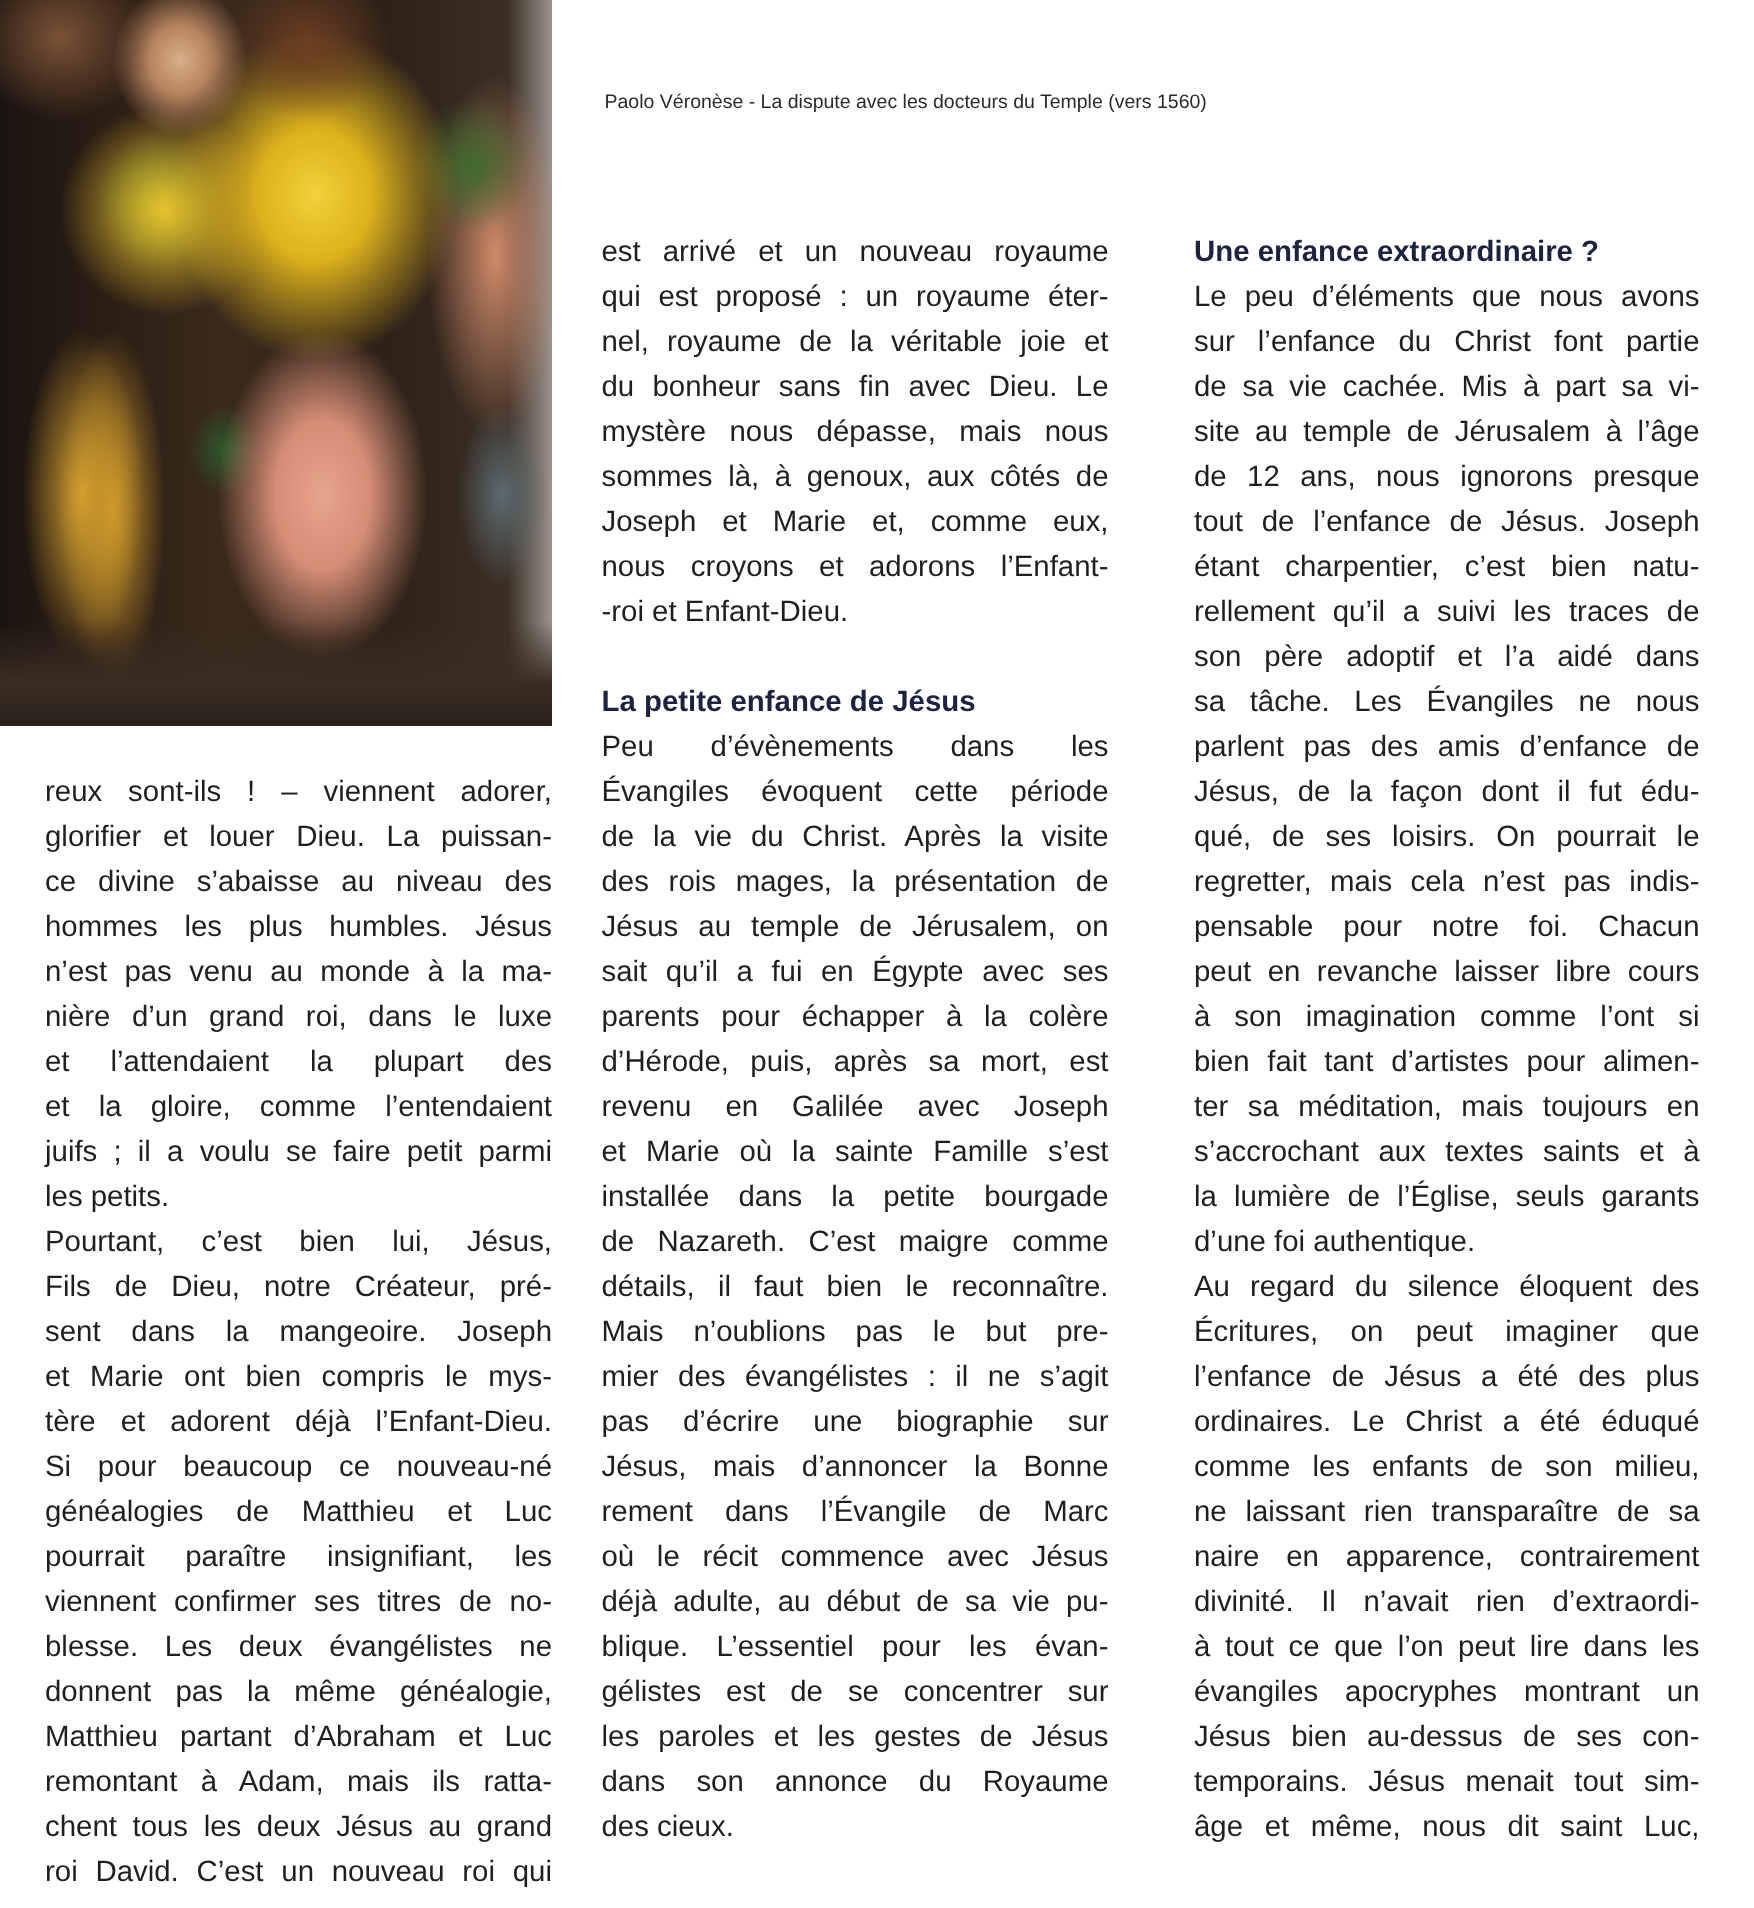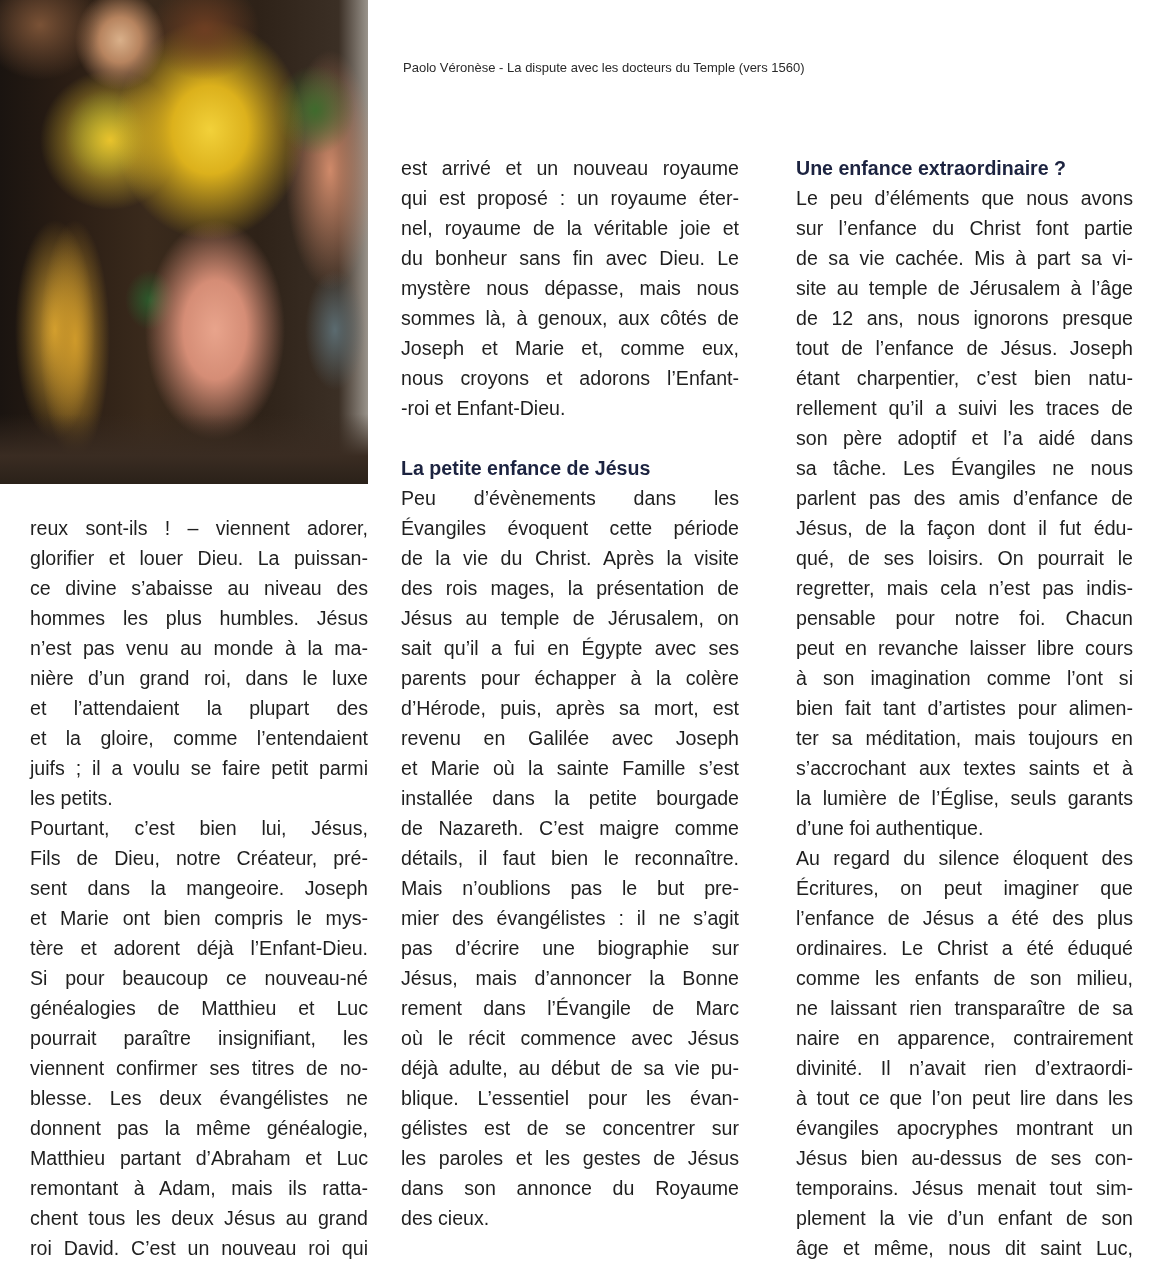--- a/index.html
+++ b/index.html
@@ -168,16 +168,15 @@
     <span class="line">l’enfance de Jésus a été des plus</span>
     <span class="line">ordinaires. Le Christ a été éduqué</span>
     <span class="line">comme les enfants de son milieu,</span>
     <span class="line">ne laissant rien transparaître de sa</span>
     <span class="line">naire en apparence, contrairement</span>
     <span class="line">divinité. Il n’avait rien d’extraordi-</span>
     <span class="line">à tout ce que l’on peut lire dans les</span>
     <span class="line">évangiles apocryphes montrant un</span>
     <span class="line">Jésus bien au-dessus de ses con-</span>
     <span class="line">temporains. Jésus menait tout sim-</span>
-    <span class="line">plement la vie d’un enfant de son</span>
     <span class="line">âge et même, nous dit saint Luc,</span>
   </p>
 </div>
 
 </body></html>

